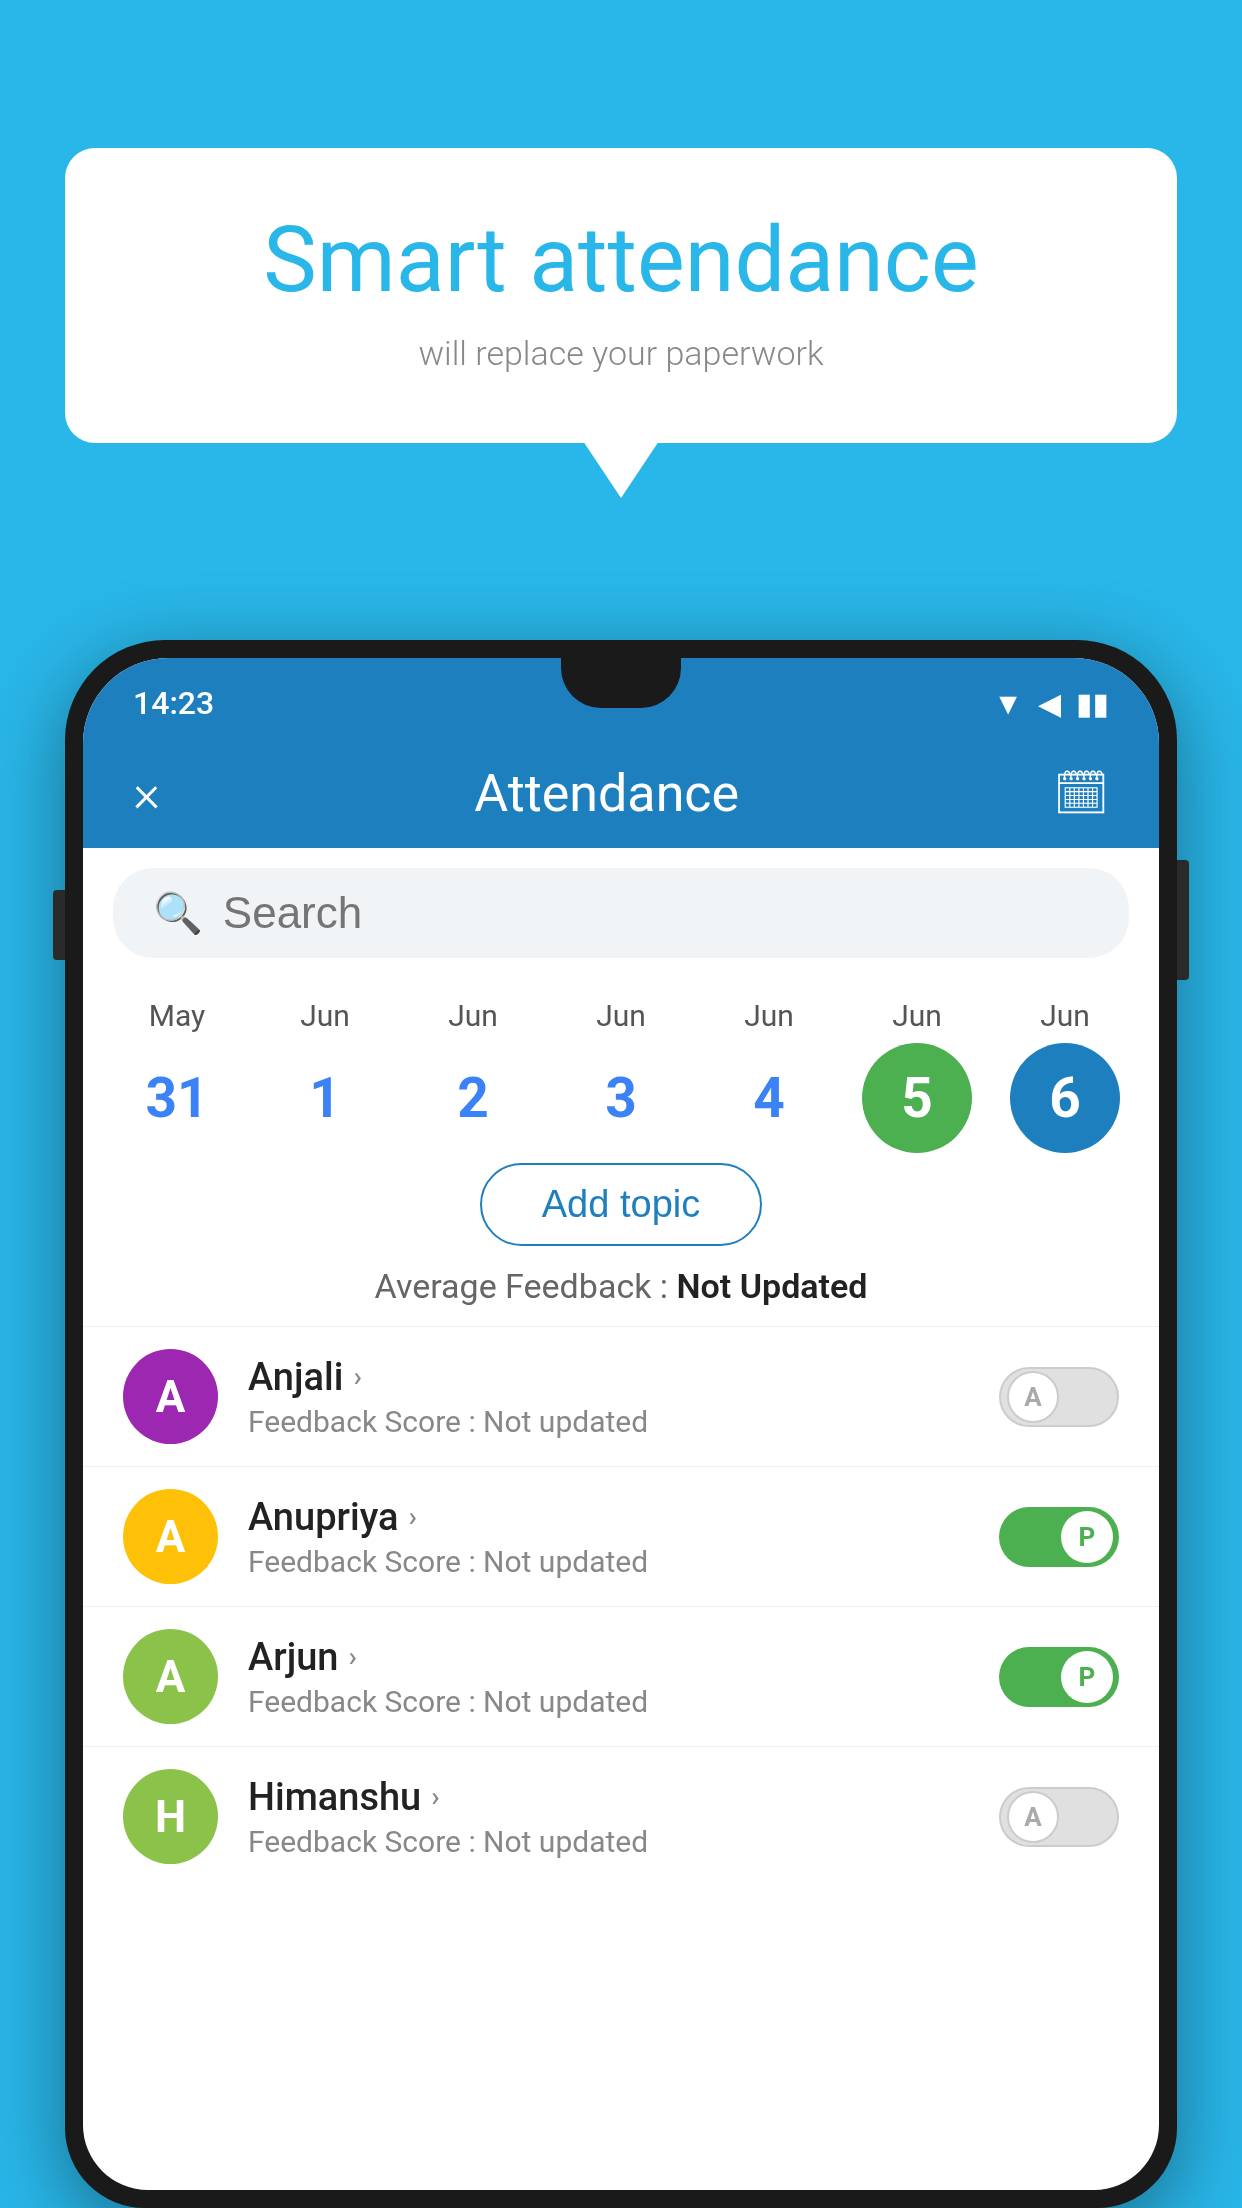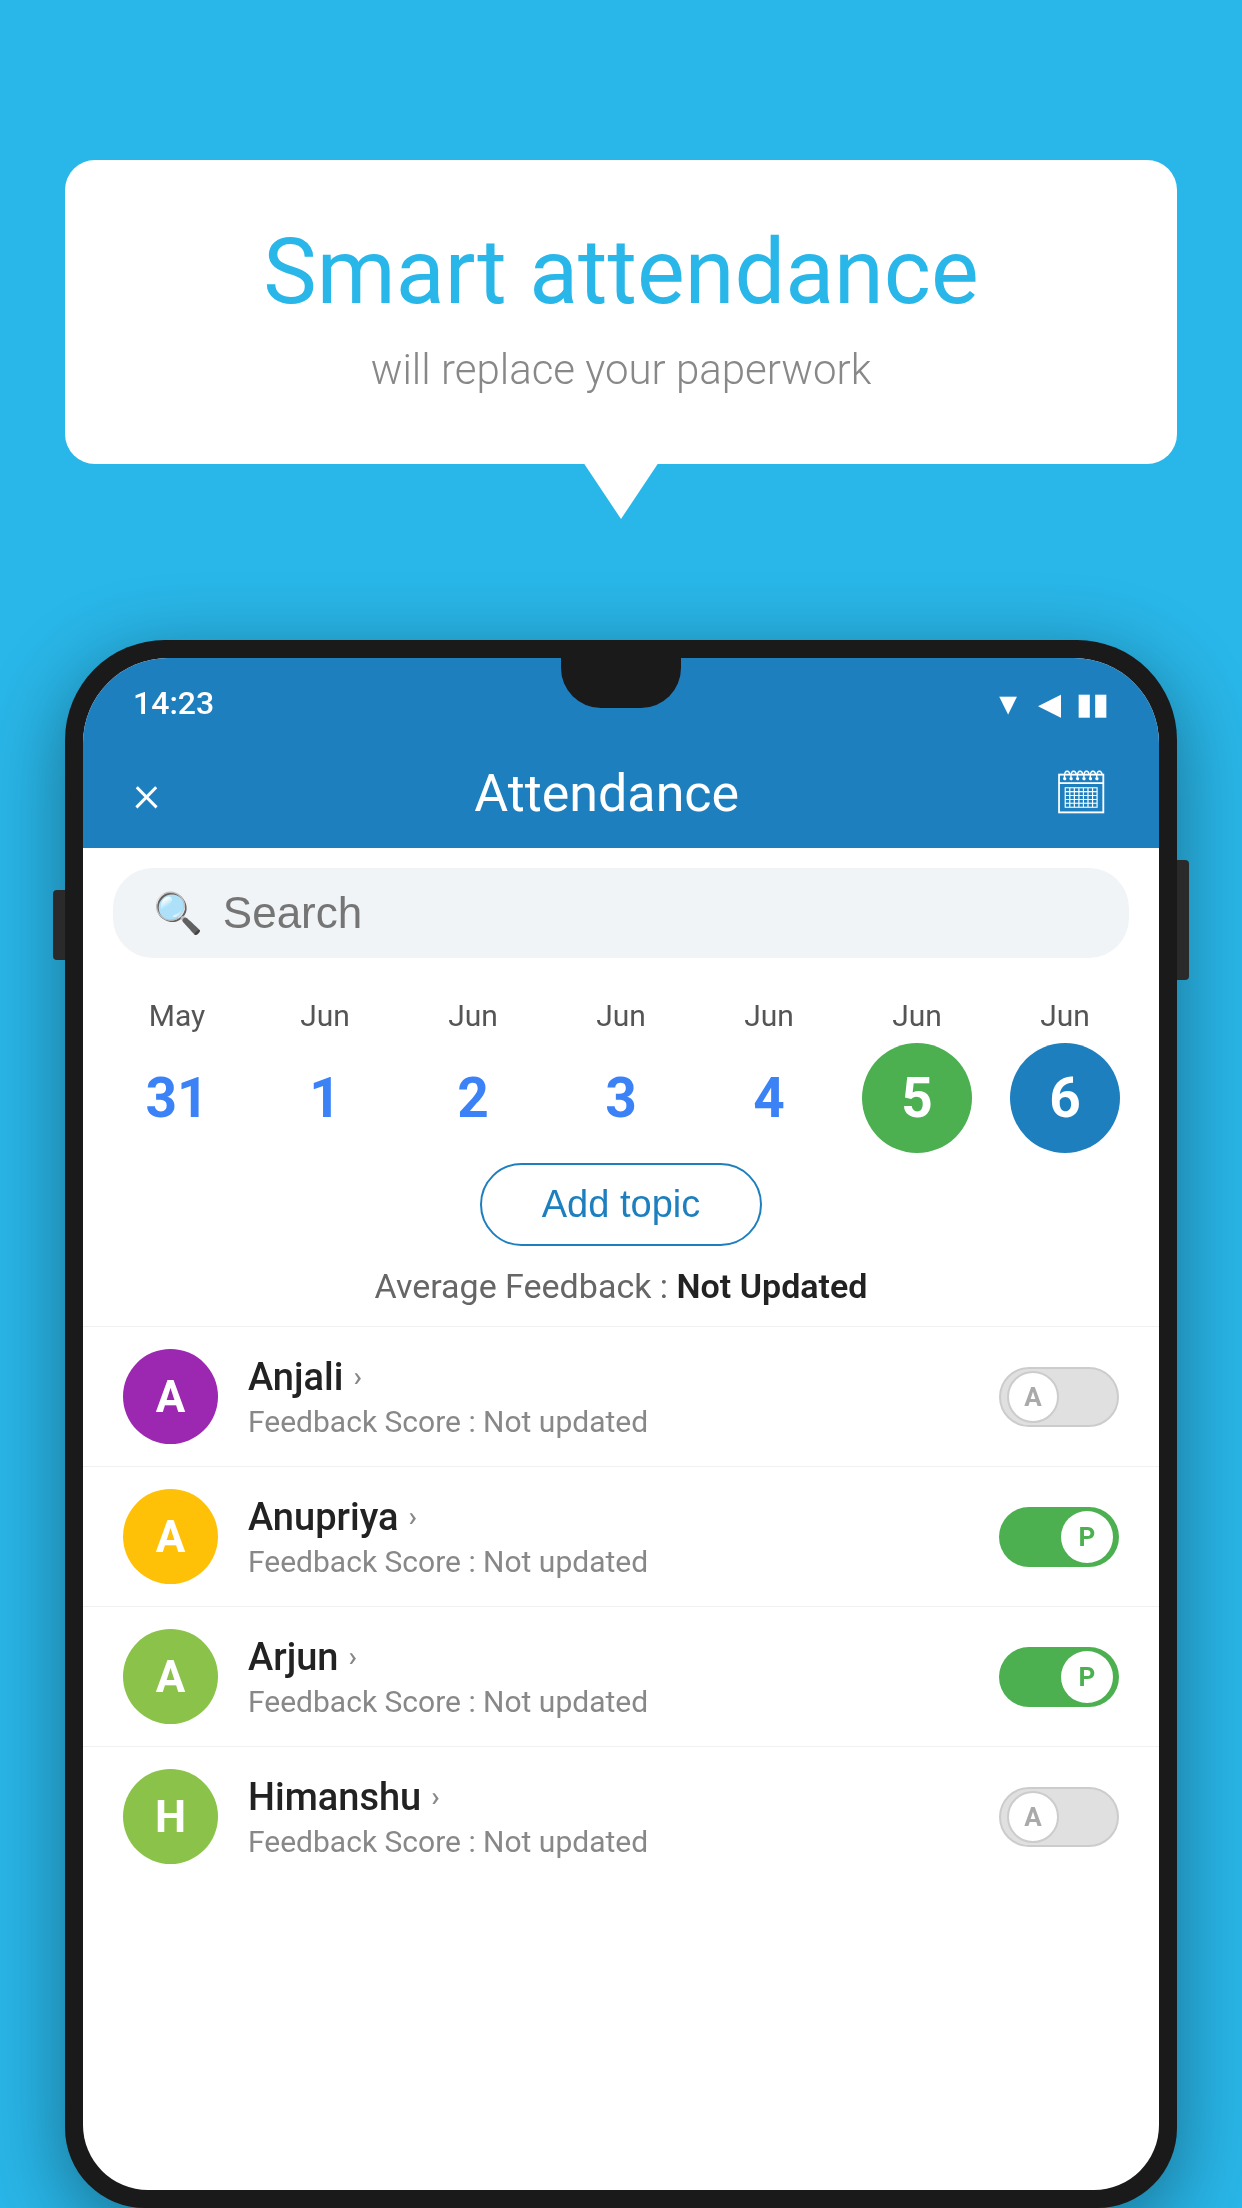--- a/index.html
+++ b/index.html
@@ -9,21 +9,21 @@
       height: 2208px;
       background-color: #29b6e8;
       font-family: 'Roboto', Arial, sans-serif;
       overflow: hidden;
       position: relative;
     }
 
     
     .speech-bubble {
       position: absolute;
-      top: 160px;
+      top: 148px;
       left: 65px;
       right: 65px;
       background: white;
       border-radius: 30px;
       padding: 60px 80px 70px;
       text-align: center;
     }
 
     .speech-bubble::after {
       content: '';
@@ -39,21 +39,21 @@
     }
 
     .speech-bubble h1 {
       font-size: 90px;
       color: #29b6e8;
       font-weight: 400;
       margin-bottom: 20px;
     }
 
     .speech-bubble p {
-      font-size: 42px;
+      font-size: 34px;
       color: #888;
       font-weight: 300;
     }
 
     
     .phone-frame {
       position: absolute;
       top: 640px;
       left: 65px;
       right: 65px;

